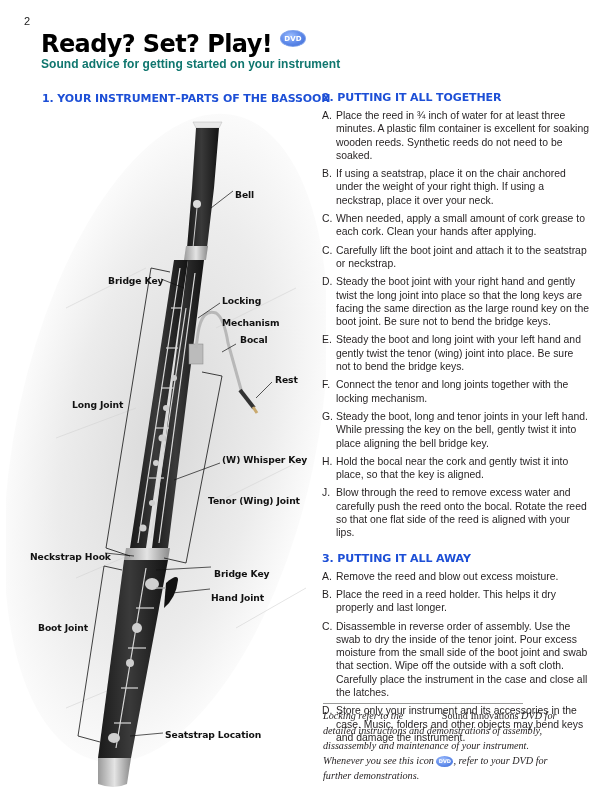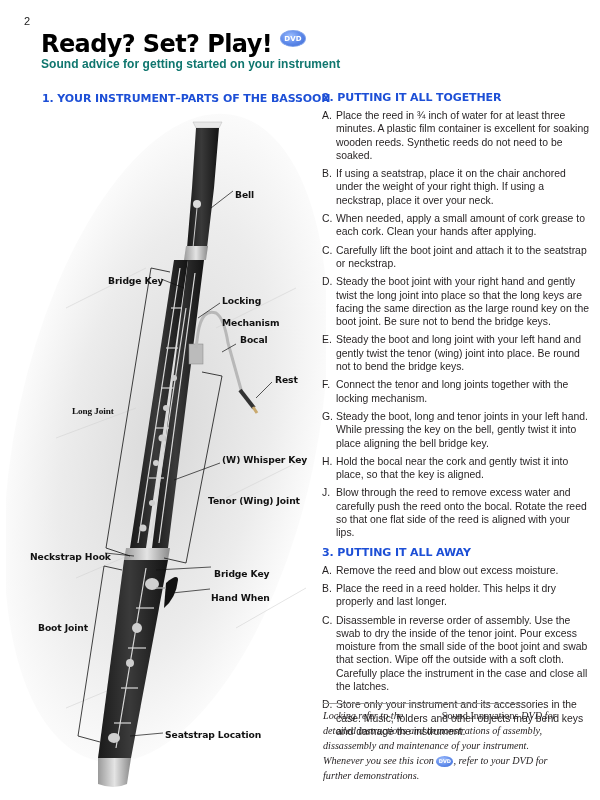--- a/index.html
+++ b/index.html
@@ -17,21 +17,21 @@
 
   .section-heading { font-family: "DejaVu Sans", sans-serif; font-weight: bold; font-size: 11px; color: #1d4fd6; letter-spacing: -0.1px; }
   .sec1-heading { position: absolute; left: 42px; top: 92px; }
 
   
   .right-col { position: absolute; left: 322px; top: 91px; width: 268px; }
   .right-col .section-heading { margin-bottom: 5px; }
   .step { display: flex; font-size: 10.4px; line-height: 13.3px; color: #231f20; margin-bottom: 5px; }
   .step-letter { width: 14px; flex: 0 0 14px; }
   .step-text { flex: 1; }
-  .sec3 { margin-top: 6px; }
+  .sec3 { margin-top: 12px; }
 
   .footnote-rule { position: absolute; left: 323px; top: 703px; width: 200px; height: 1px; background: #9a9a9a; }
   .footnote { position: absolute; left: 323px; top: 708px; width: 240px; font-family: "Liberation Serif", serif; font-style: italic; font-size: 10.2px; line-height: 15px; color: #231f20; }
   .footnote .roman { font-style: normal; padding-left: 36px; }
 
   
   .illustration { position: absolute; left: 0; top: 108px; width: 320px; height: 692px; margin-left: 6px; }
   .illustration svg { position: absolute; left: 0; top: 0; }
   .part-label { position: absolute; font-family: "DejaVu Sans", sans-serif; font-weight: bold; font-size: 9.2px; color: #111; white-space: nowrap; line-height: 11px; letter-spacing: -0.1px; }
 </style>
@@ -164,26 +164,26 @@
       <line x1="157" y1="625" x2="124" y2="628"></line>
     </g>
   </svg>
 
   <div class="part-label" style="left:229px; top:81px;">Bell</div>
   <div class="part-label" style="left:102px; top:167px;">Bridge Key</div>
   <div class="part-label" style="left:216px; top:187px;text-align:right;">Locking</div>
   <div class="part-label" style="left:216px; top:209px;">Mechanism</div>
   <div class="part-label" style="left:234px; top:226px;">Bocal</div>
   <div class="part-label" style="left:269px; top:266px;">Rest</div>
-  <div class="part-label" style="left:66px; top:298px;font-family:Liberation Serif, serif;">Long Joint</div>
+  <div class="part-label" style="left:66px; top:291px;">Long Joint</div>
   <div class="part-label" style="left:216px; top:346px;">(W) Whisper Key</div>
   <div class="part-label" style="left:202px; top:387px;">Tenor (Wing) Joint</div>
   <div class="part-label" style="left:24px; top:443px;">Neckstrap Hook</div>
   <div class="part-label" style="left:208px; top:460px;">Bridge Key</div>
-  <div class="part-label" style="left:205px; top:484px;">Hand When</div>
+  <div class="part-label" style="left:205px; top:484px;">Hand Joint</div>
   <div class="part-label" style="left:32px; top:514px;">Boot Joint</div>
   <div class="part-label" style="left:159px; top:621px;">Seatstrap Location</div>
 </div>
 
 <div class="right-col">
   <div class="section-heading">2.  PUTTING IT ALL TOGETHER</div>
   <div>
     <div class="step">
         <span class="step-letter">A.</span>
         <span class="step-text">Place the reed in ¾ inch of water for at least three minutes. A plastic film container is excellent for soaking wooden reeds. Synthetic reeds do not need to be soaked.</span>
@@ -199,21 +199,21 @@
     <div class="step">
         <span class="step-letter">C.</span>
         <span class="step-text">Carefully lift the boot joint and attach it to the seatstrap or neckstrap.</span>
       </div>
     <div class="step">
         <span class="step-letter">D.</span>
         <span class="step-text">Steady the boot joint with your right hand and gently twist the long joint into place so that the long keys are facing the same direction as the large round key on the boot joint. Be sure not to bend the bridge keys.</span>
       </div>
     <div class="step">
         <span class="step-letter">E.</span>
-        <span class="step-text">Steady the boot and long joint with your left hand and gently twist the tenor (wing) joint into place. Be round not to bend the bridge keys.</span>
+        <span class="step-text">Steady the boot and long joint with your left hand and gently twist the tenor (wing) joint into place. Be sure not to bend the bridge keys.</span>
       </div>
     <div class="step">
         <span class="step-letter">F.</span>
         <span class="step-text">Connect the tenor and long joints together with the locking mechanism.</span>
       </div>
     <div class="step">
         <span class="step-letter">G.</span>
         <span class="step-text">Steady the boot, long and tenor joints in your left hand. While pressing the key on the bell, gently twist it into place aligning the bell bridge key.</span>
       </div>
     <div class="step">

